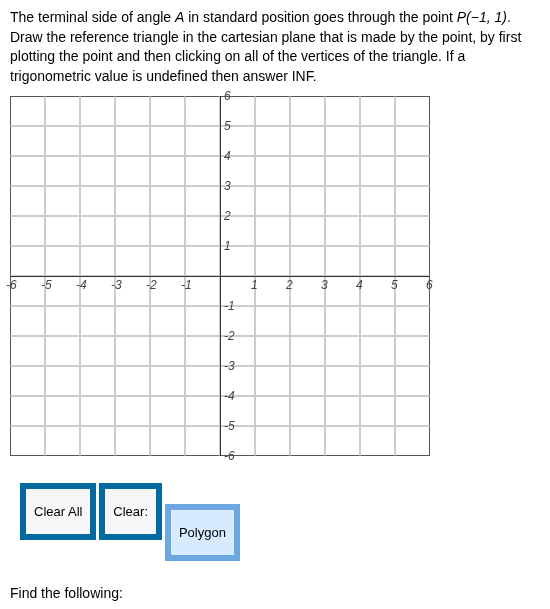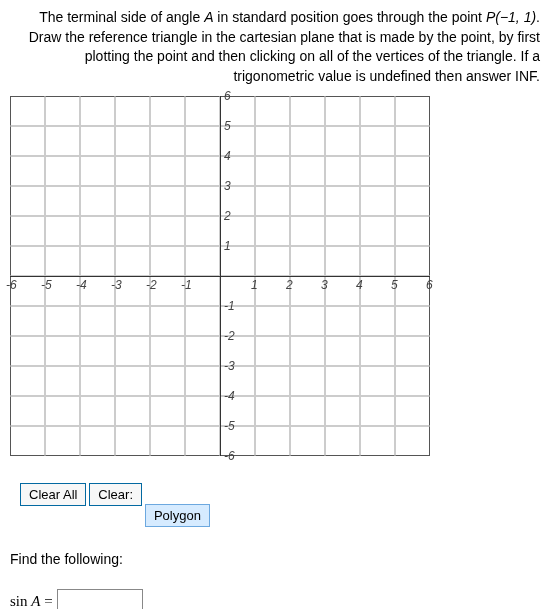--- a/index.html
+++ b/index.html
@@ -1,29 +1,29 @@
 <!DOCTYPE html>
 <html><head>
 <meta charset="utf-8">
 <style>
 body { font-family: Arial, Helvetica, sans-serif; font-size: 14px; color: #000; margin: 0; padding: 8px 10px; width: 530px; }
-.instructions { line-height: 1.4; margin-bottom: 10px; text-align: right; }
+.instructions { line-height: 1.4; margin-bottom: 10px; }
 .point { font-style: italic; }
 .graph-wrap { margin-left: -10px; }
 .grid { display: grid; grid-template-columns: repeat(12, 35px); grid-template-rows: repeat(12, 30px); position: relative; }
 .cell { border: 1px solid #ccc; }
 .cell.top { border-top: 1px solid #555; }
 .cell.bottom { border-bottom: 1px solid #555; }
 .cell.left { border-left: 1px solid #555; }
 .cell.right { border-right: 1px solid #555; }
 .axis-h { position: absolute; left: 0; right: 0; top: 50%; border-top: 1.5px solid #333; }
 .axis-v { position: absolute; top: 0; bottom: 0; left: 50%; border-left: 1.5px solid #333; }
 .tick { position: absolute; font-size: 12px; font-style: italic; color: #444; }
 .buttons { margin-top: 6px; margin-left: 10px; }
-.btn { display: inline-block; border: 1px solid #0369a1; background: #f7f7f7; padding: 3px 8px; font-size: 13px; margin-right: -1px; vertical-align: middle; }
+.btn { display: inline-block; border: 6px solid #0369a1; background: #f7f7f7; padding: 15px 8px; font-size: 13px; margin-right: -1px; vertical-align: middle; }
 .btn-poly { background: #d6ebff; border-color: #6ca8df; margin-top: 42px; }
 .section-label { margin-top: 24px; margin-bottom: 22px; font-size: 14px; }
 .field-row { margin: 14px 0; display: flex; align-items: center; }
 .mathlbl { font-family: 'Times New Roman', serif; font-size: 15px; margin-right: 4px; white-space: nowrap; }
 .func { font-family: 'Times New Roman', serif; }
 .varA { font-style: italic; }
 input.val { border: 1px solid #888; height: 20px; font-size: 13px; padding: 1px 3px; }
 .w80 { width: 78px; }
 </style>
 </head>

